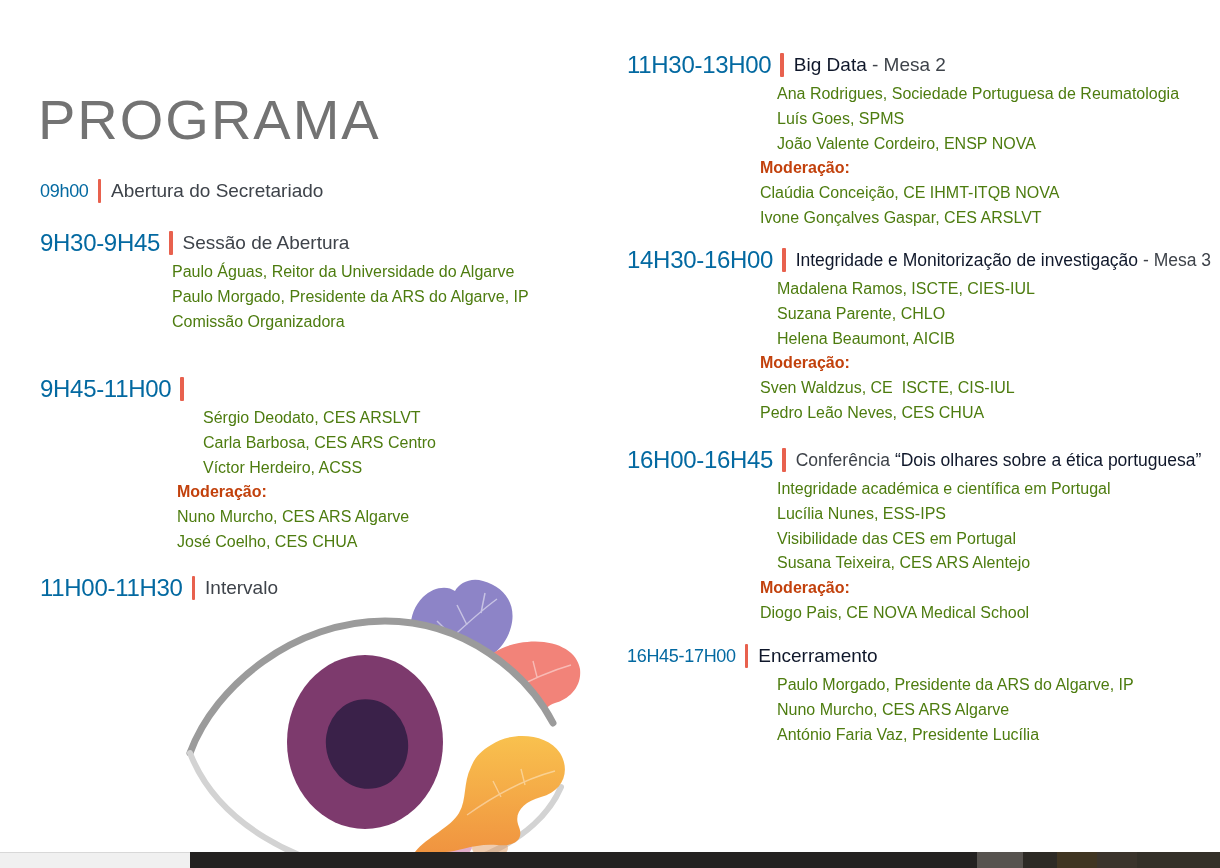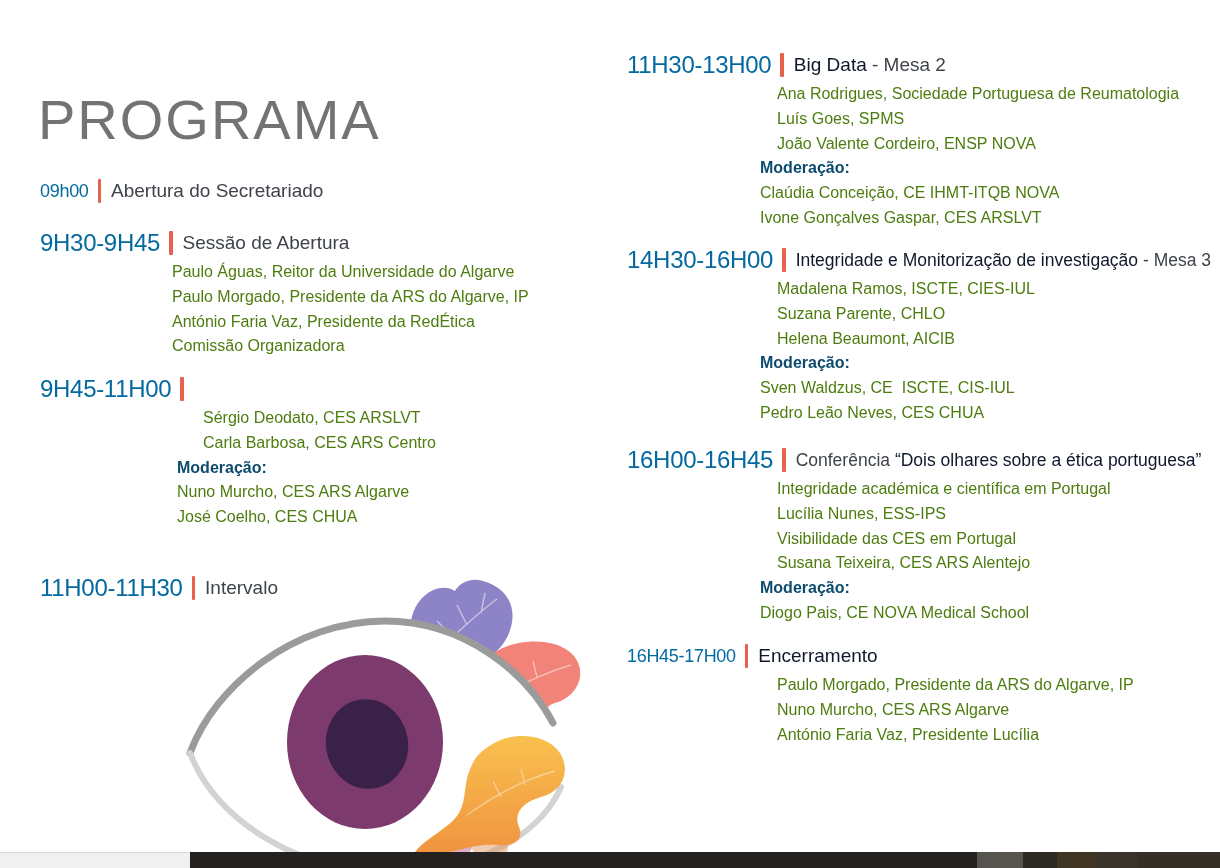--- a/index.html
+++ b/index.html
@@ -18,21 +18,21 @@
   .s-time{font-size:24px;color:#0369a1;letter-spacing:-0.3px;white-space:pre;}
   .s-time.big{font-size:18px;}
   .s-bar{width:3.5px;height:24px;background:#e8614e;margin:0 10px 0 9px;border-radius:1px;flex:0 0 auto;}
   .s-title{font-size:19px;color:#3e434a;white-space:pre;}
   .s-title span{white-space:pre;}
   .s-title .bold{font-weight:normal;color:#0f172a;}
   .s-title.long{font-size:17.5px;}
   .s-lines{margin-top:2px;}
   .line{font-size:16px;line-height:24.8px;color:#4d7c0f;white-space:pre;}
   .line.speaker{padding-left:150px;}
-  .line.modlabel{padding-left:133px;font-weight:bold;color:#0c4a6e;}
+  .line.modlabel{padding-left:133px;font-weight:bold;color:#c2410c;}
   .line.modname{padding-left:133px;}
   #ls1 .line.speaker{padding-left:132px;}
   #ls2 .line.speaker{padding-left:163px;}
   #ls2 .line.modlabel,#ls2 .line.modname{padding-left:137px;}
   .illustration{position:absolute;left:175px;top:575px;width:460px;height:277px;pointer-events:none;}
   .bottom-bar{position:absolute;left:0;bottom:0;height:16px;width:1220px;display:flex;}
   .bottom-bar .seg{height:16px;flex:0 0 auto;}
   .bottom-bar .seg.first{border-top:1px solid #d8d8d8;box-sizing:border-box;}
   .text-layer{position:relative;z-index:2;}
 </style>
@@ -93,33 +93,33 @@
 
   <section id="ls1" class="session" style="left:40px;top:228px;">
     <div class="s-head">
       <span class="s-time">9H30-9H45</span>
       <span class="s-bar"></span>
       <span class="s-title"><span>Sessão de Abertura</span></span>
     </div>
     <div class="s-lines">
       <div class="line speaker">Paulo Águas, Reitor da Universidade do Algarve</div>
       <div class="line speaker">Paulo Morgado, Presidente da ARS do Algarve, IP</div>
-      <div class="line speaker">António Faria Vaz, Presidente da RedÉtica</div>
       <div class="line speaker">Comissão Organizadora</div>
     </div>
   </section>
 
   <section id="ls2" class="session" style="left:40px;top:374px;">
     <div class="s-head">
       <span class="s-time">9H45-11H00</span>
       <span class="s-bar"></span>
     </div>
     <div class="s-lines">
       <div class="line speaker">Sérgio Deodato, CES ARSLVT</div>
       <div class="line speaker">Carla Barbosa, CES ARS Centro</div>
+      <div class="line speaker">Víctor Herdeiro, ACSS</div>
       <div class="line modlabel">Moderação:</div>
       <div class="line modname">Nuno Murcho, CES ARS Algarve</div>
       <div class="line modname">José Coelho, CES CHUA</div>
     </div>
   </section>
 
   <section id="ls3" class="session" style="left:40px;top:573px;">
     <div class="s-head">
       <span class="s-time">11H00-11H30</span>
       <span class="s-bar"></span>

